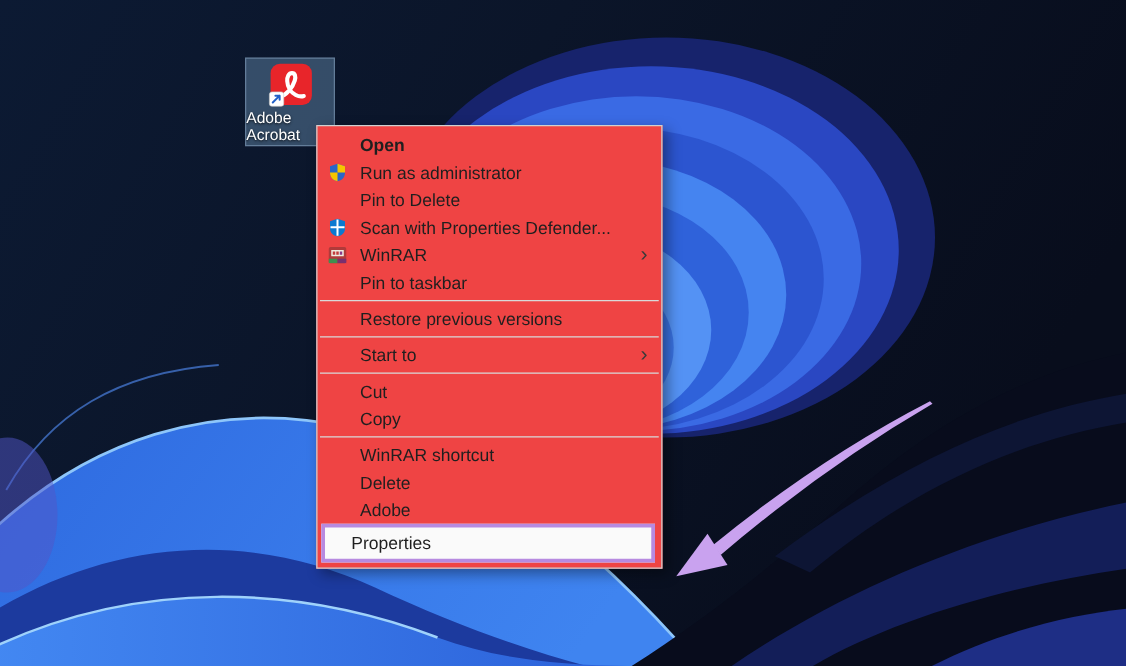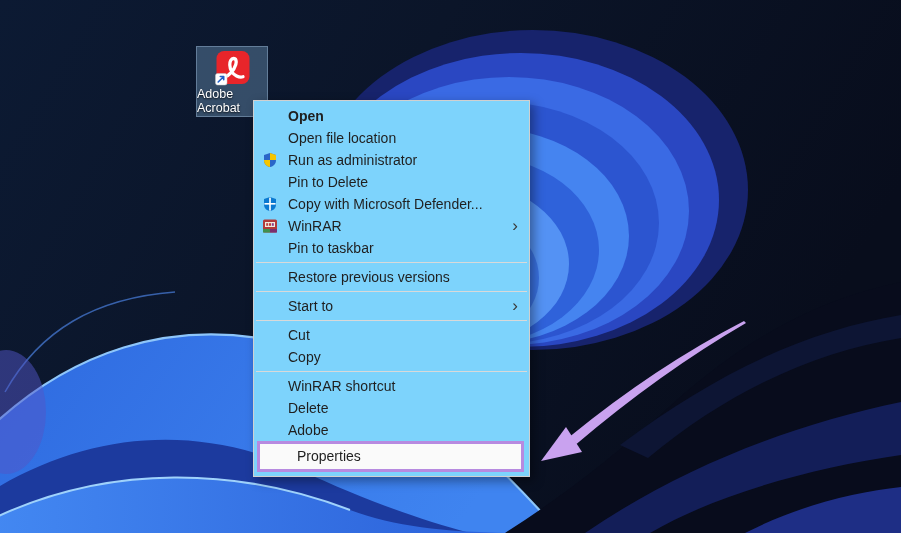--- a/index.html
+++ b/index.html
@@ -18,37 +18,37 @@
   }
   .desktop-icon .ico{position:absolute;left:17px;top:3px;width:37px;height:37px;}
   .icon-label{
     position:absolute;left:0;right:0;top:41px;text-align:left;
     color:#fff;font-size:12.5px;line-height:13.5px;
     text-shadow:0 1px 2px rgba(0,0,0,.85);
   }
   
   .menu{
     position:absolute;left:253px;top:100px;width:277px;z-index:20;
-    background:#7dd3fc;border:1px solid #d0d0d0;box-sizing:border-box;
+    background:#ef4444;border:1px solid #d0d0d0;box-sizing:border-box;
     padding:4px 0;box-shadow:4px 4px 10px rgba(0,0,0,.38);
     font-size:14px;color:#1f1f1f;
   }
   .mi{position:relative;height:22px;line-height:22px;padding-left:34px;cursor:pointer;}
   .mi.bold{font-weight:bold;}
   .mi .mi-icon{position:absolute;left:8px;top:3px;width:16px;height:16px;}
   .mi .chev{
     position:absolute;right:11px;top:0;height:22px;line-height:21px;
     font-size:17px;color:#3a3a3a;font-weight:400;
   }
   .sep{height:1px;background:#d9d9d9;margin:3px 2px;}
   .prop-box{
     margin:0 5px 0 3px;border:3px solid #b78ae0;box-sizing:border-box;height:31px;
     background:#fafafa;
   }
-  .prop-box .mi{height:25px;line-height:25px;padding-left:37px;}
+  .prop-box .mi{height:25px;line-height:25px;padding-left:21px;}
   
   .annotation{position:absolute;inset:0;z-index:50;pointer-events:none;}
 </style>
 </head>
 <body>
 
 <div id="screen">
 
   <svg class="wallpaper" viewBox="0 0 901 533" preserveAspectRatio="none">
     <defs>
@@ -106,40 +106,37 @@
       <div>Acrobat</div>
     </div>
   </div>
 
   <div class="menu">
 
     <div class="mi bold">
       <span class="mi-label">Open</span>
     </div>
     <div class="mi">
-      <span class="mi-label">Open file location</span>
-    </div>
-    <div class="mi">
       <svg class="mi-icon" viewBox="0 0 16 16">
         <path d="M8,1 L14,3 V8 C14,12 11.5,14.3 8,15 C4.5,14.3 2,12 2,8 V3 Z" fill="#2a66c8"></path>
         <path d="M8,1 L14,3 V8 H8 Z" fill="#f6c500"></path>
         <path d="M2,8 H8 V15 C4.5,14.3 2,12 2,8 Z" fill="#f6c500"></path>
       </svg>
       <span class="mi-label">Run as administrator</span>
     </div>
     <div class="mi">
       <span class="mi-label">Pin to Delete</span>
     </div>
     <div class="mi">
       <svg class="mi-icon" viewBox="0 0 16 16">
         <path d="M8,1 L14,3 V8.5 C14,12.2 11.5,14.5 8,15 C4.5,14.5 2,12.2 2,8.5 V3 Z" fill="#0b79d0"></path>
         <rect x="7.2" y="1.6" width="1.6" height="13" fill="#ffffff"></rect>
         <rect x="2.4" y="7" width="11.2" height="1.6" fill="#ffffff"></rect>
       </svg>
-      <span class="mi-label">Copy with Microsoft Defender...</span>
+      <span class="mi-label">Scan with Properties Defender...</span>
     </div>
     <div class="mi">
       <svg class="mi-icon" viewBox="0 0 16 16">
         <rect x="1" y="1.5" width="14" height="13" rx="1.5" fill="#b13a3a"></rect>
         <rect x="3" y="4" width="10" height="5" fill="#f0ece0"></rect>
         <rect x="4.2" y="5.2" width="2" height="2.6" fill="#c23b3b"></rect>
         <rect x="7" y="5.2" width="2" height="2.6" fill="#c23b3b"></rect>
         <rect x="9.8" y="5.2" width="2" height="2.6" fill="#8a3a8a"></rect>
         <rect x="1" y="11" width="7" height="3.5" fill="#3f8f4f"></rect>
         <rect x="8" y="11" width="7" height="3.5" fill="#7a2f6f"></rect>

